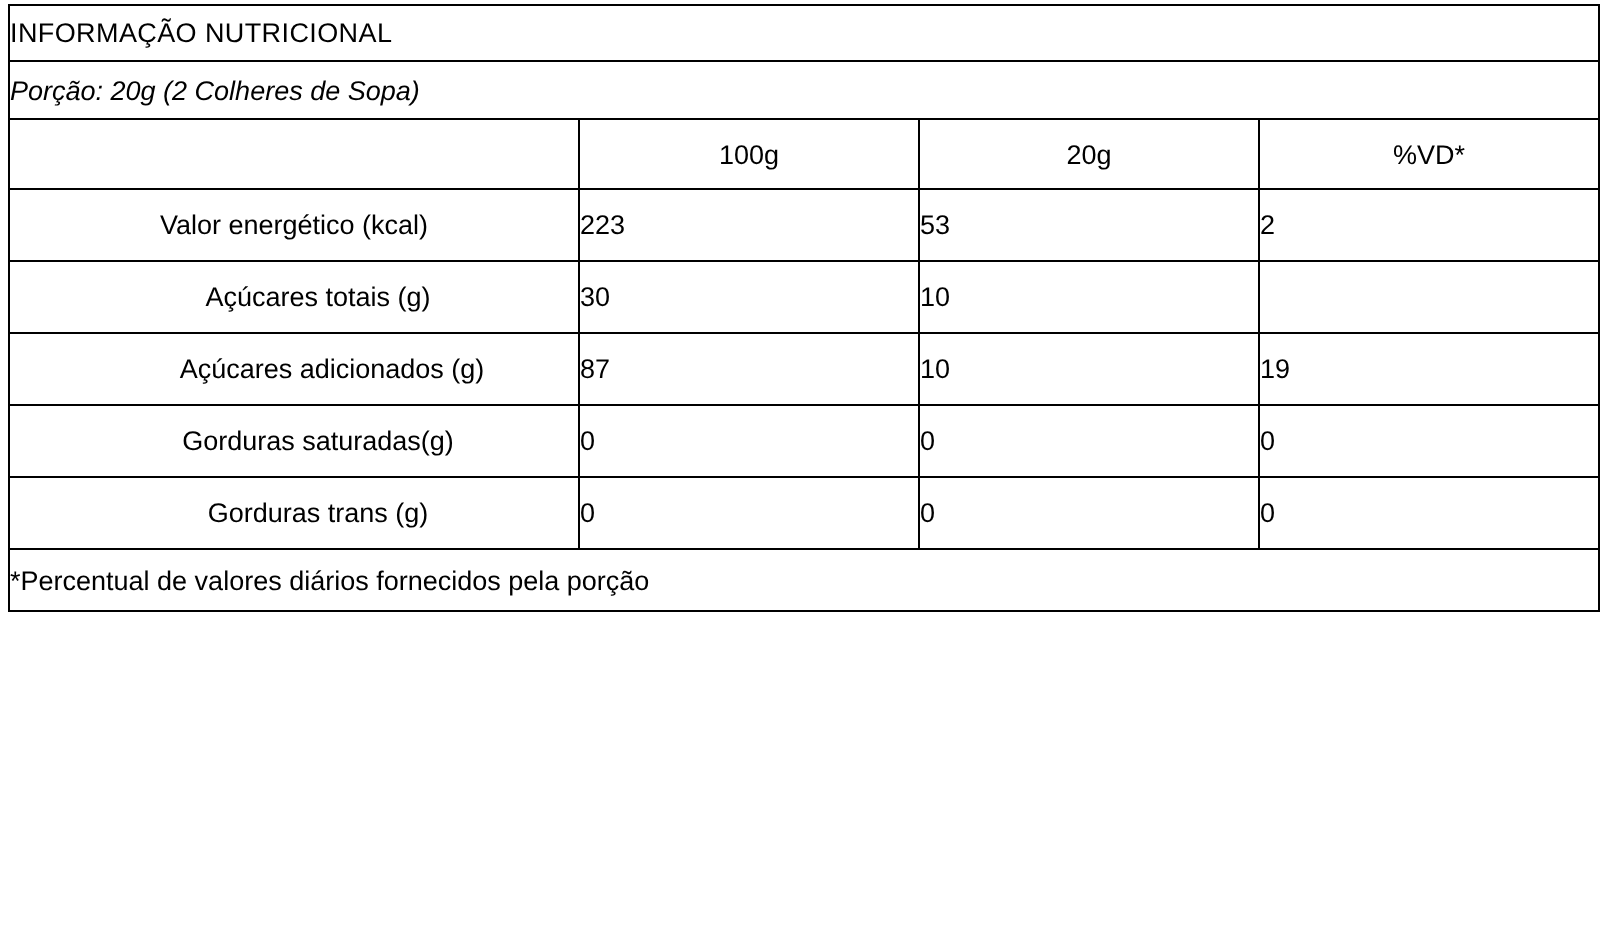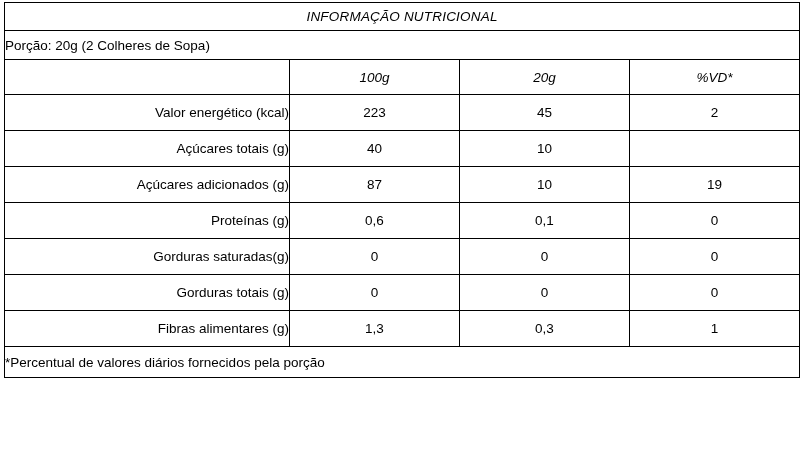--- a/index.html
+++ b/index.html
@@ -27,56 +27,54 @@
     table-layout: fixed;
   }
   table.nutri td, table.nutri th {
     border: 1px solid #000000;
     font-size: 13.5px;
     font-weight: normal;
     padding: 0;
     background: #ffffff;
   }
   .title-cell {
-    text-align: center;
     font-weight: bold;
     font-size: 14px;
     height: 27px;
     letter-spacing: 0.2px;
-    font-style: italic;
   }
   .portion-cell {
     height: 28px;
     padding-left: 7px;
     font-size: 13.5px;
     text-align: left;
+    font-style: italic;
   }
   .hdr-blank {
     height: 34px;
   }
   .hdr {
     text-align: center;
     font-weight: bold;
     font-size: 13.5px;
     height: 34px;
-    font-style: italic;
   }
   .row-name {
-    text-align: right;
+    text-align: center;
     padding-left: 7px;
     height: 35px;
   }
   .row-name.indent1 {
     padding-left: 24px;
   }
   .row-name.indent2 {
     padding-left: 38px;
   }
   .val {
-    text-align: center;
+    text-align: left;
     height: 35px;
   }
   .footnote-cell {
     text-align: left;
     padding-left: 7px;
     height: 30px;
     font-size: 13.5px;
     border: 1px solid #000000;
     border-top: 1px solid #000000;
   }
@@ -106,58 +104,46 @@
       <tr>
         <td class="hdr-blank"></td>
         <td class="hdr">100g</td>
         <td class="hdr">20g</td>
         <td class="hdr">%VD*</td>
       </tr>
 
       <tr>
         <td class="row-name">Valor energético (kcal)</td>
         <td class="val">223</td>
-        <td class="val">45</td>
+        <td class="val">53</td>
         <td class="val">2</td>
       </tr>
       <tr>
         <td class="row-name indent1">Açúcares totais (g)</td>
-        <td class="val">40</td>
+        <td class="val">30</td>
         <td class="val">10</td>
         <td class="val"></td>
       </tr>
       <tr>
         <td class="row-name indent2">Açúcares adicionados (g)</td>
         <td class="val">87</td>
         <td class="val">10</td>
         <td class="val">19</td>
       </tr>
       <tr>
-        <td class="row-name">Proteínas (g)</td>
-        <td class="val">0,6</td>
-        <td class="val">0,1</td>
-        <td class="val">0</td>
-      </tr>
-      <tr>
         <td class="row-name indent1">Gorduras saturadas(g)</td>
         <td class="val">0</td>
         <td class="val">0</td>
         <td class="val">0</td>
       </tr>
       <tr>
-        <td class="row-name indent1">Gorduras totais (g)</td>
+        <td class="row-name indent1">Gorduras trans (g)</td>
         <td class="val">0</td>
         <td class="val">0</td>
         <td class="val">0</td>
-      </tr>
-      <tr>
-        <td class="row-name">Fibras alimentares (g)</td>
-        <td class="val">1,3</td>
-        <td class="val">0,3</td>
-        <td class="val">1</td>
       </tr>
 
       <tr>
         <td class="footnote-cell" colspan="4">*Percentual de valores diários fornecidos pela porção</td>
       </tr>
     </tbody>
   </table>
 </div>
 
 </body></html>

